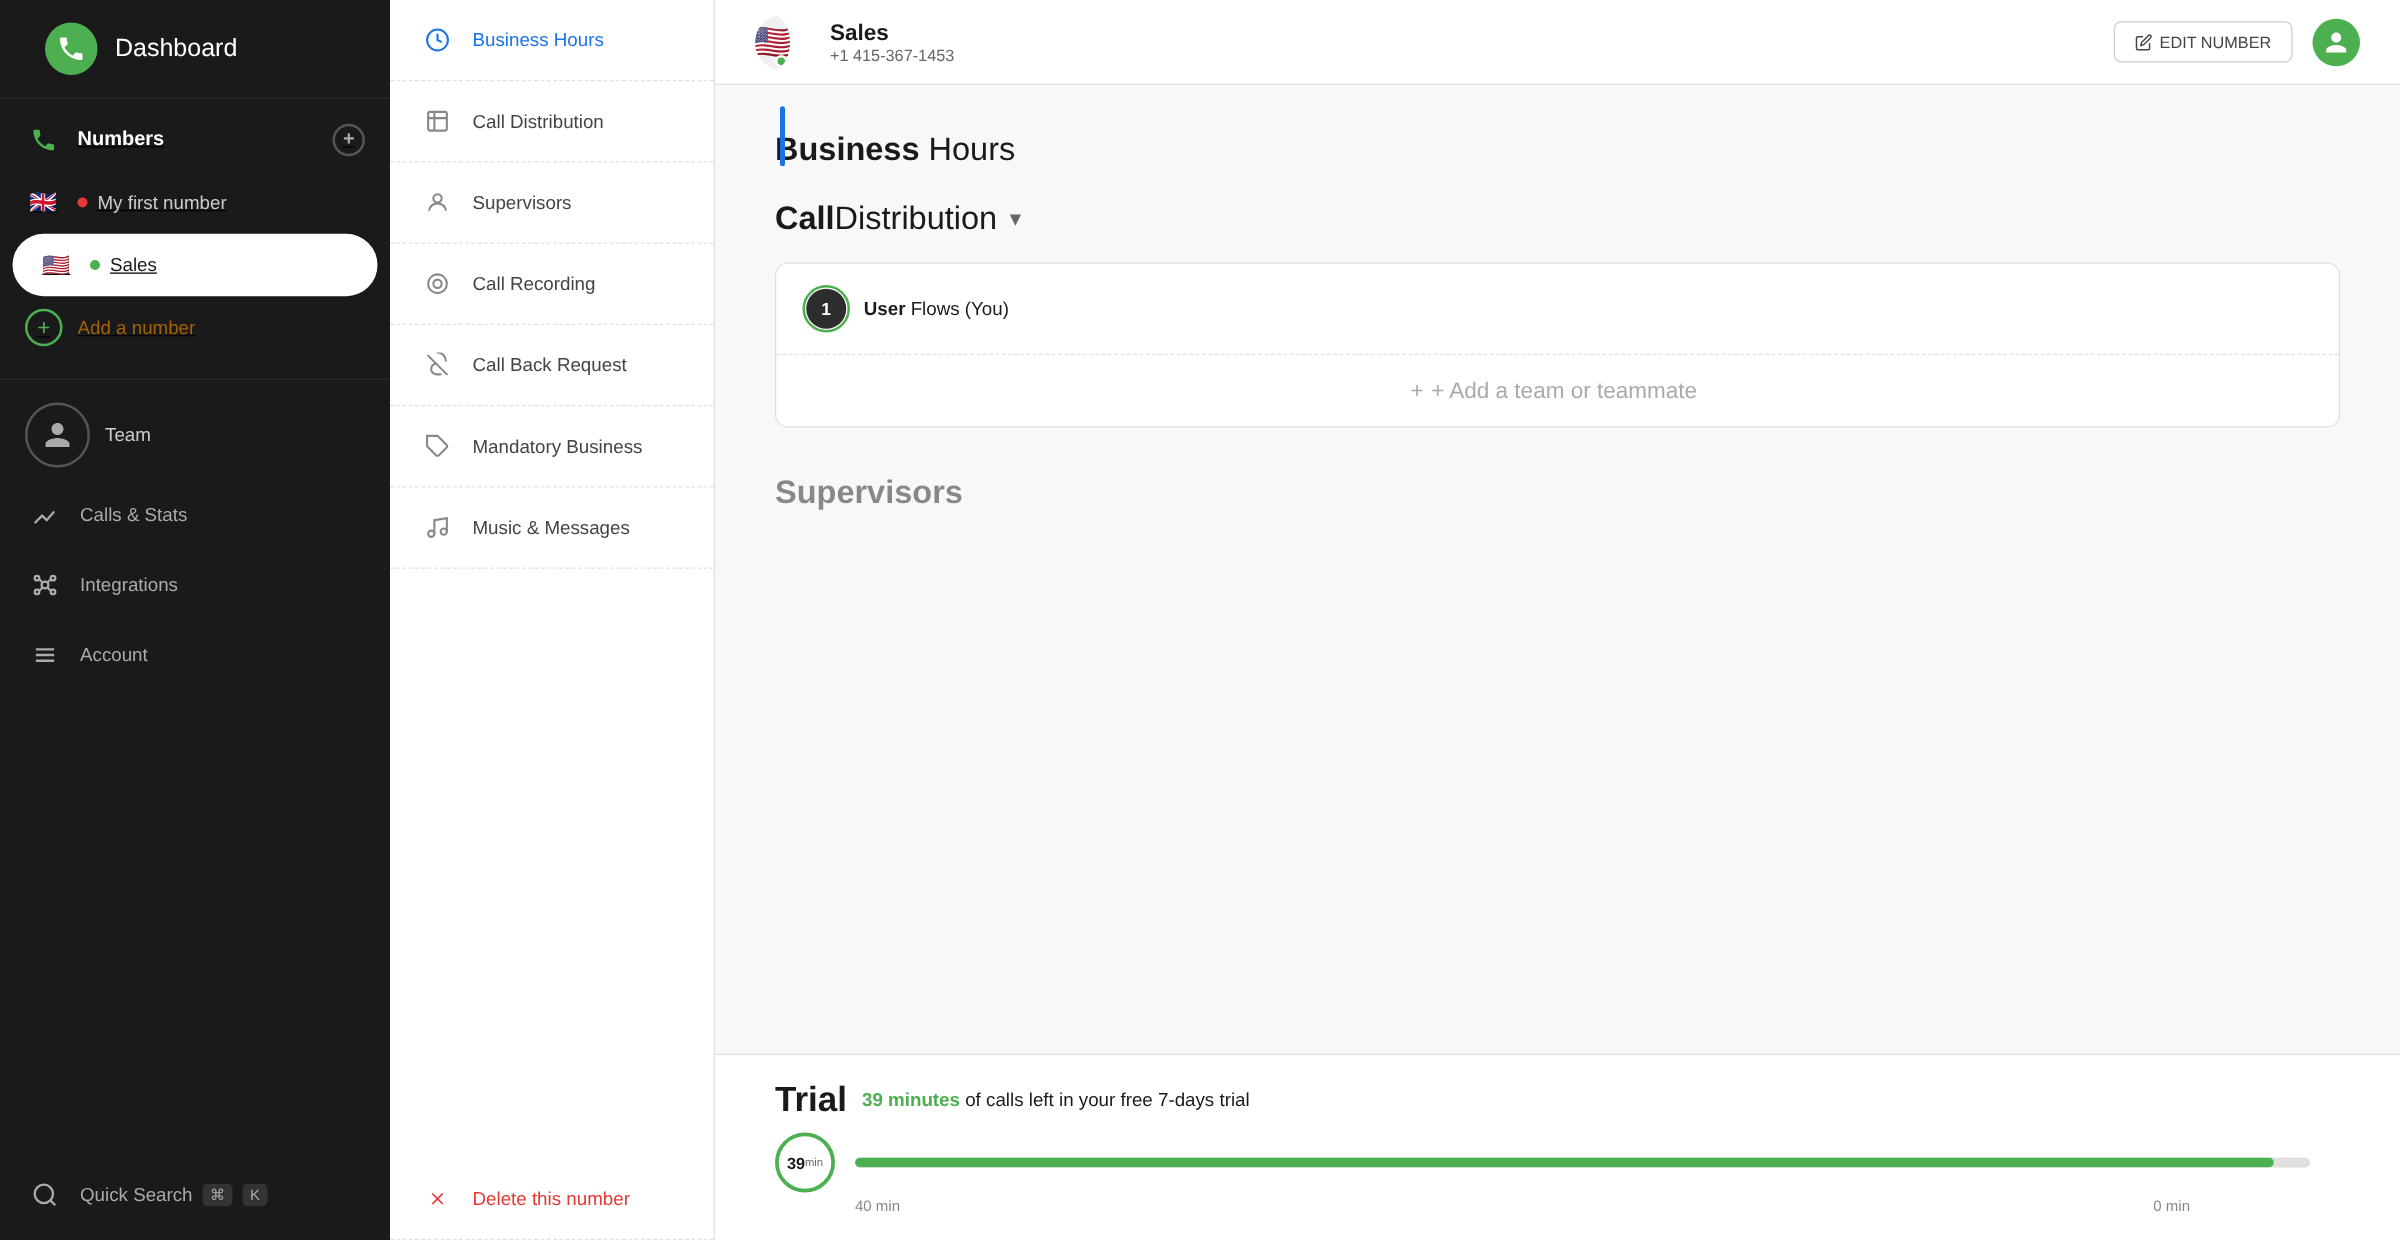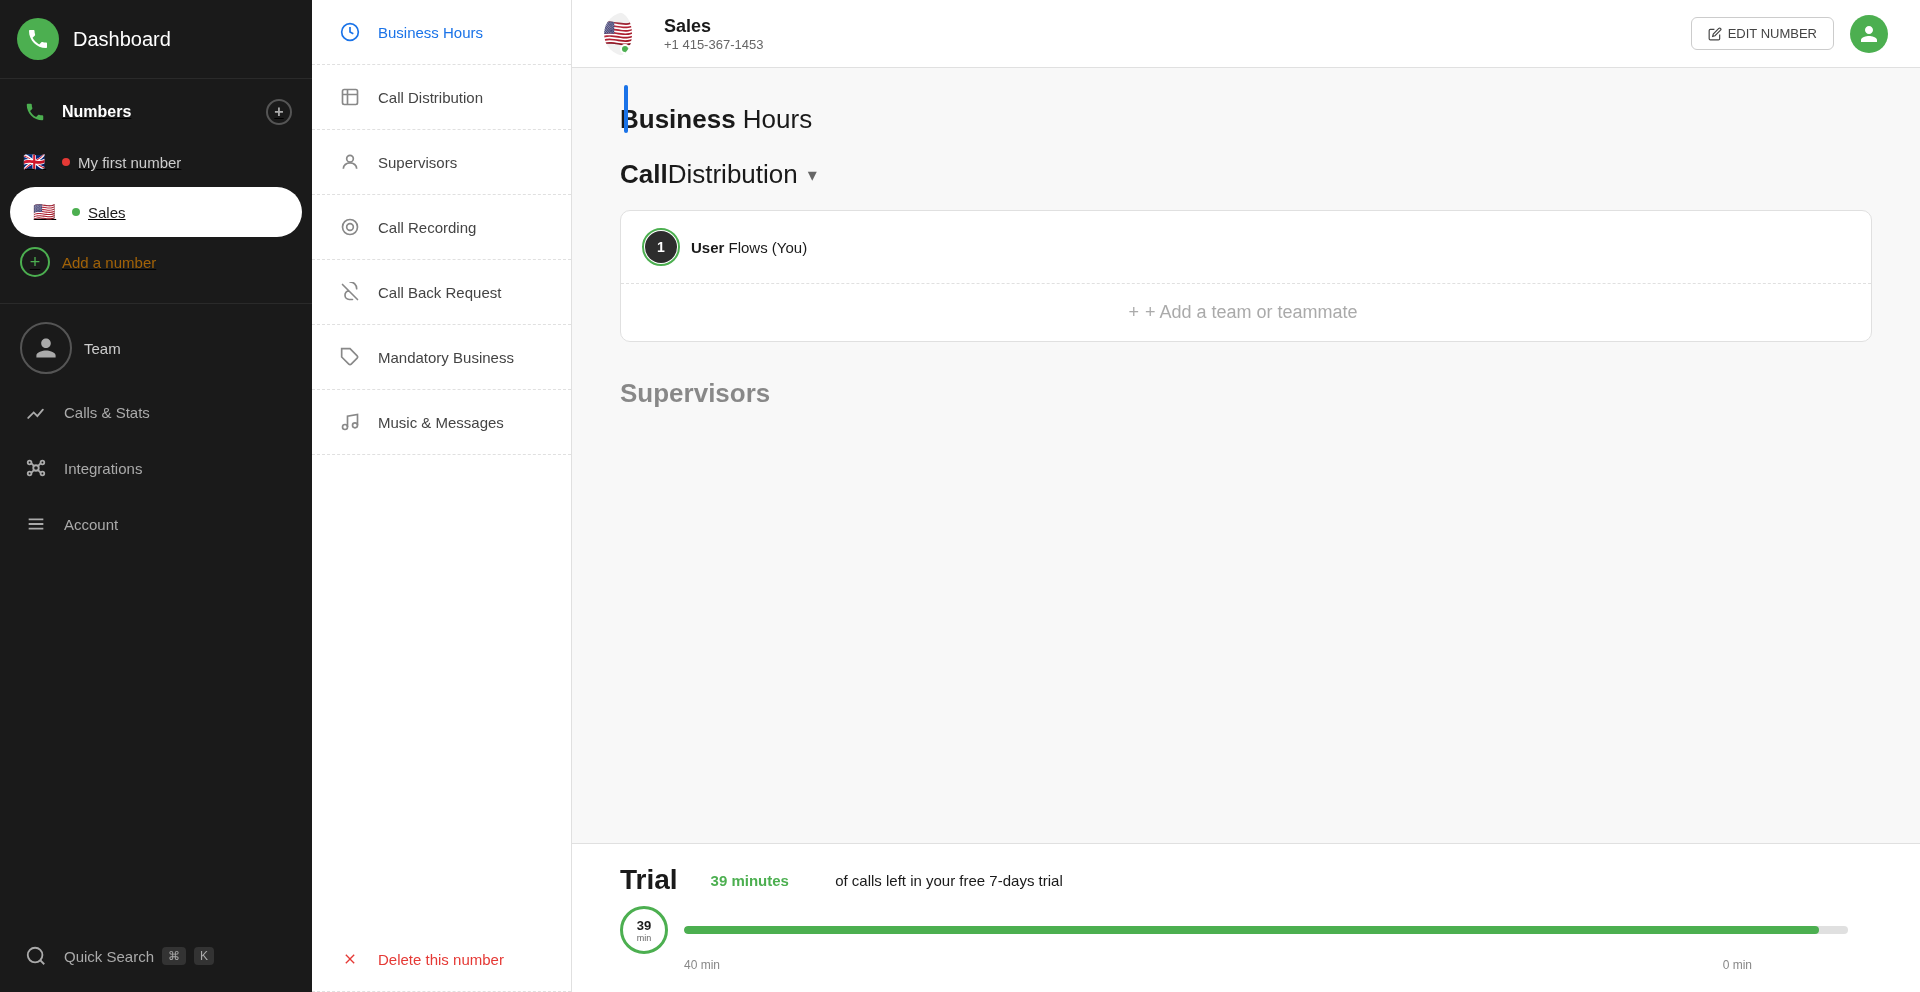--- a/index.html
+++ b/index.html
@@ -10,21 +10,21 @@
       width: 312px;
       background: #1a1a1a;
       display: flex;
       flex-direction: column;
       height: 992px;
       flex-shrink: 0;
     }
     .sidebar-header {
       display: flex;
       align-items: center;
-      padding: 18px 17px;
+      padding: 18px 36px;
       border-bottom: 1px solid #2a2a2a;
     }
     .sidebar-logo {
       width: 42px; height: 42px;
       background: #4caf50;
       border-radius: 50%;
       display: flex; align-items: center; justify-content: center;
       margin-right: 14px;
       flex-shrink: 0;
     }
@@ -299,34 +299,33 @@
     
     .trial-bar {
       background: #fff;
       border-top: 1px solid #e0e0e0;
       padding: 20px 48px;
       flex-shrink: 0;
     }
     .trial-heading {
       display: flex; align-items: center;
       margin-bottom: 10px;
-      gap: 21px;
     }
     .trial-heading .trial-word { font-size: 28px; font-weight: 700; color: #1a1a1a; margin-right: 12px; }
     .trial-heading .minutes-left { color: #4caf50; font-size: 15px; font-weight: 600; }
     .trial-heading .rest { color: #1a1a1a; font-size: 15px; }
 
     .trial-progress-row {
       display: flex; align-items: center;
     }
     .trial-circle {
       width: 48px; height: 48px;
       border-radius: 50%;
       border: 3px solid #4caf50;
-      display: flex; flex-direction: column; align-items: center; justify-content: center;
+      display: flex; flex-direction: row; align-items: center; justify-content: center;
       color: #1a1a1a;
       font-size: 13px;
       font-weight: 700;
       margin-right: 16px;
       flex-shrink: 0;
     }
     .trial-circle .min-label { font-size: 9px; font-weight: 400; color: #666; }
     .trial-bar-track {
       flex: 1;
       height: 8px;

